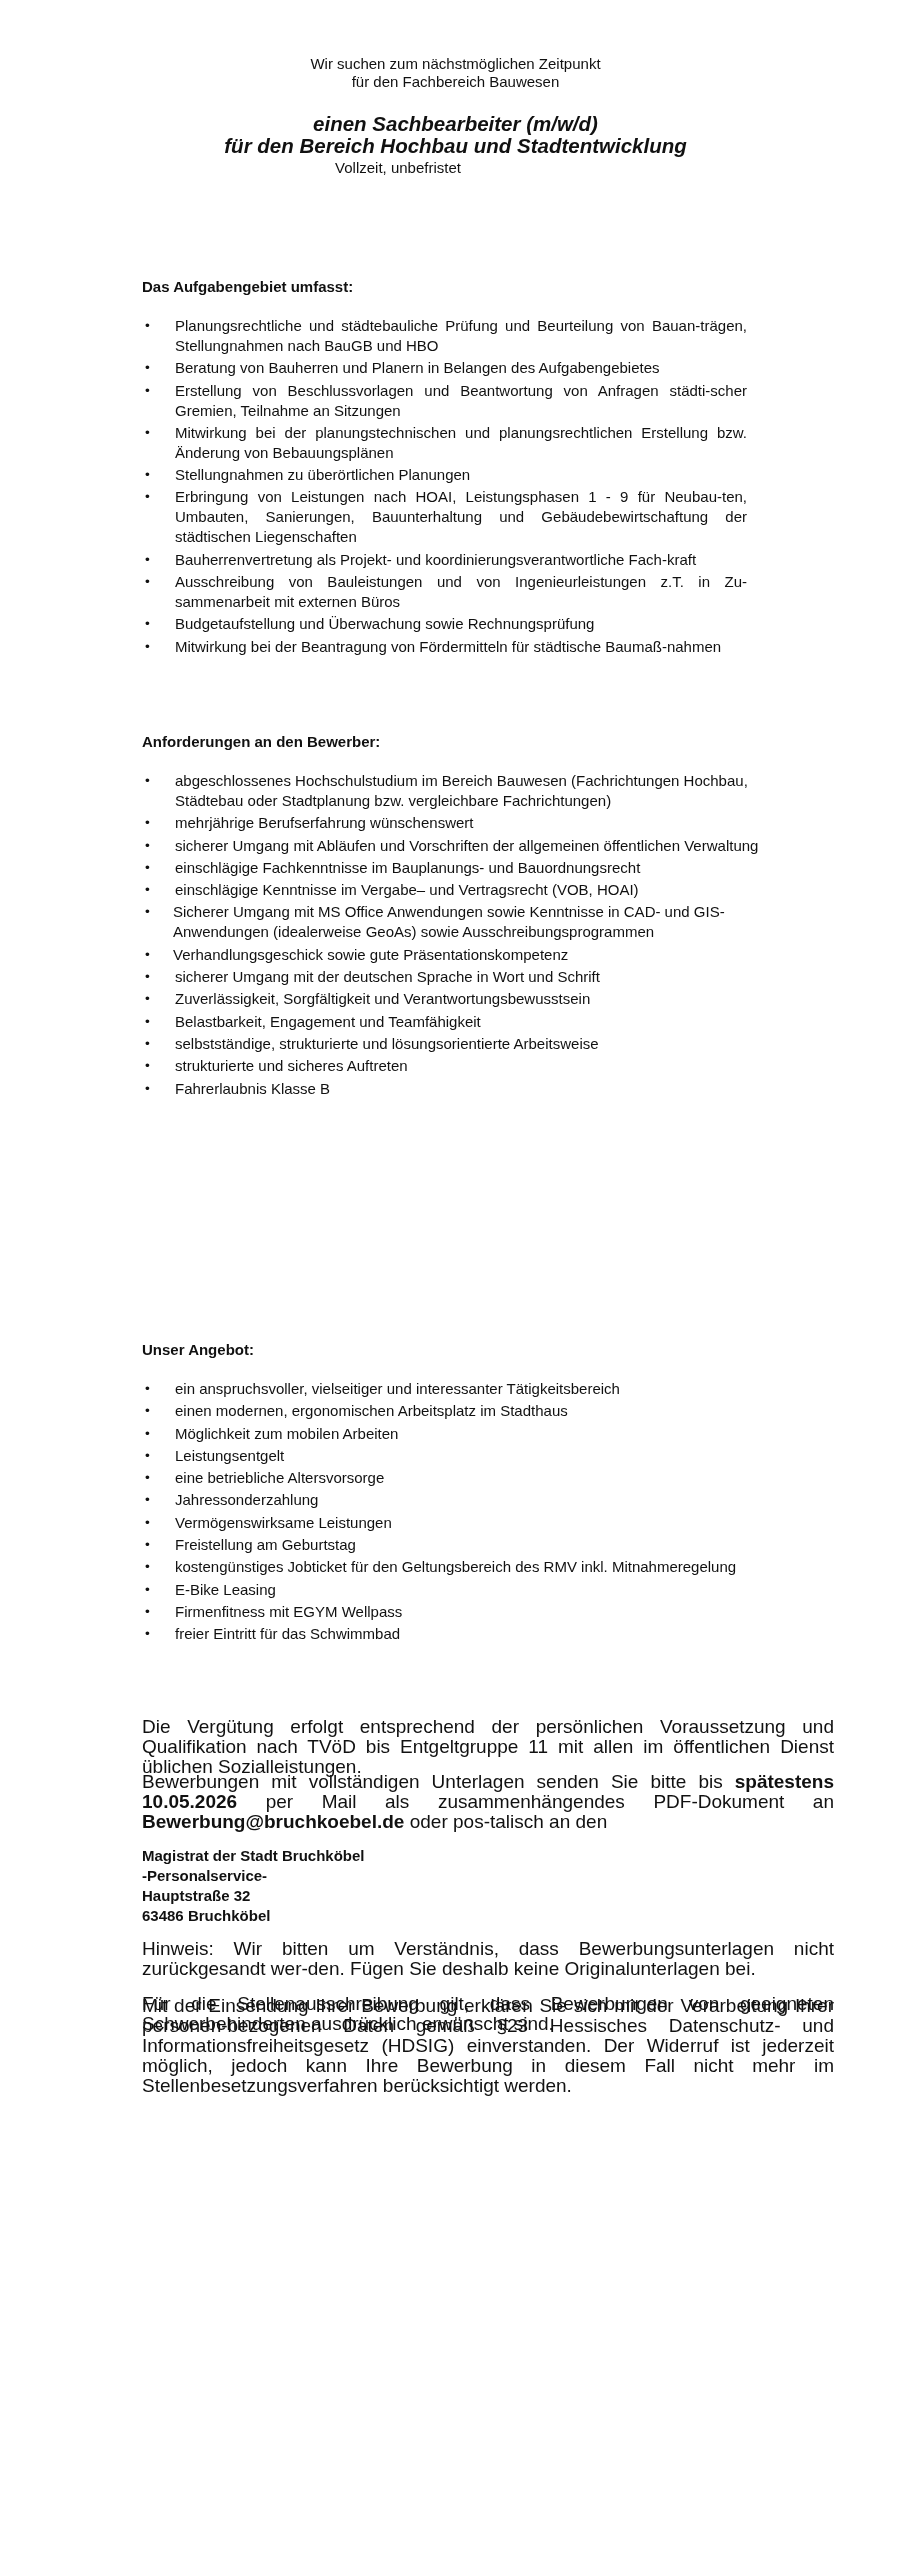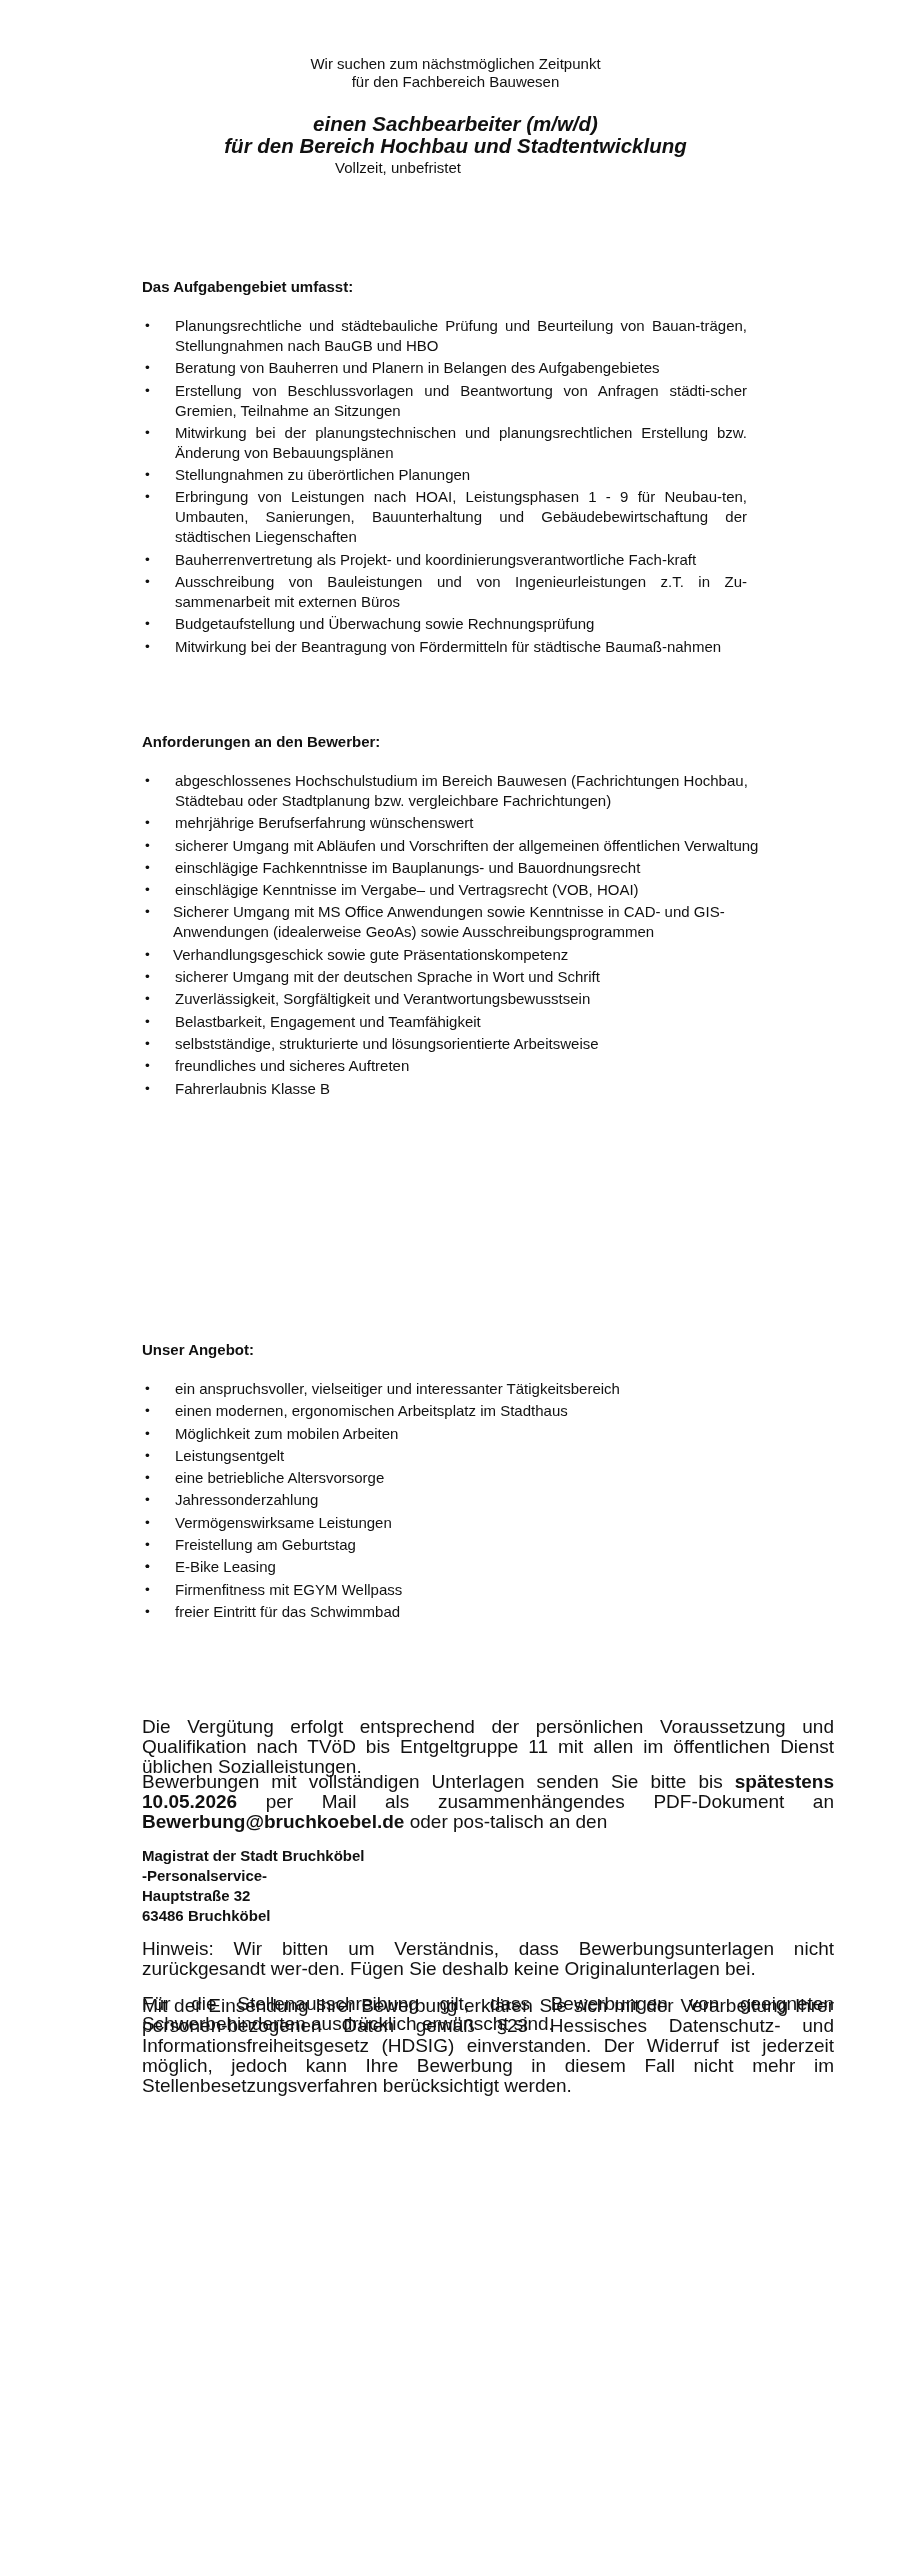--- a/index.html
+++ b/index.html
@@ -80,35 +80,35 @@
   <li><span class="bullet">•</span><span class="txt">mehrjährige Berufserfahrung wünschenswert</span></li>
   <li><span class="bullet">•</span><span class="txt">sicherer Umgang mit Abläufen und Vorschriften der allgemeinen öffentlichen Verwaltung</span></li>
   <li><span class="bullet">•</span><span class="txt">einschlägige Fachkenntnisse im Bauplanungs- und Bauordnungsrecht</span></li>
   <li><span class="bullet">•</span><span class="txt">einschlägige Kenntnisse im Vergabe– und Vertragsrecht (VOB, HOAI)</span></li>
   <li class="shift"><span class="bullet">•</span><span class="txt">Sicherer Umgang mit MS Office Anwendungen sowie Kenntnisse in CAD- und GIS-Anwendungen (idealerweise GeoAs) sowie Ausschreibungsprogrammen</span></li>
   <li class="shift"><span class="bullet">•</span><span class="txt">Verhandlungsgeschick sowie gute Präsentationskompetenz</span></li>
   <li><span class="bullet">•</span><span class="txt">sicherer Umgang mit der deutschen Sprache in Wort und Schrift</span></li>
   <li><span class="bullet">•</span><span class="txt">Zuverlässigkeit, Sorgfältigkeit und Verantwortungsbewusstsein</span></li>
   <li><span class="bullet">•</span><span class="txt">Belastbarkeit, Engagement und Teamfähigkeit</span></li>
   <li><span class="bullet">•</span><span class="txt">selbstständige, strukturierte und lösungsorientierte Arbeitsweise</span></li>
-  <li><span class="bullet">•</span><span class="txt">freundliches und sicheres Auftreten</span></li>
+  <li><span class="bullet">•</span><span class="txt">strukturierte und sicheres Auftreten</span></li>
   <li><span class="bullet">•</span><span class="txt">Fahrerlaubnis Klasse B</span></li>
 </ul>
 
 <div class="heading" style="top:1341px;">Unser Angebot:</div>
 <ul class="list" id="list-offer">
   <li><span class="bullet">•</span><span class="txt">ein anspruchsvoller, vielseitiger und interessanter Tätigkeitsbereich</span></li>
   <li><span class="bullet">•</span><span class="txt">einen modernen, ergonomischen Arbeitsplatz im Stadthaus</span></li>
   <li><span class="bullet">•</span><span class="txt">Möglichkeit zum mobilen Arbeiten</span></li>
   <li><span class="bullet">•</span><span class="txt">Leistungsentgelt</span></li>
   <li><span class="bullet">•</span><span class="txt">eine betriebliche Altersvorsorge</span></li>
   <li><span class="bullet">•</span><span class="txt">Jahressonderzahlung</span></li>
   <li><span class="bullet">•</span><span class="txt">Vermögenswirksame Leistungen</span></li>
   <li><span class="bullet">•</span><span class="txt">Freistellung am Geburtstag</span></li>
-  <li><span class="bullet">•</span></li>
+  <li><span class="bullet">•</span><span class="txt">kostengünstiges Jobticket für den Geltungsbereich des RMV inkl. Mitnahmeregelung</span></li>
   <li><span class="bullet">•</span><span class="txt">E-Bike Leasing</span></li>
   <li><span class="bullet">•</span><span class="txt">Firmenfitness mit EGYM Wellpass</span></li>
   <li><span class="bullet">•</span><span class="txt">freier Eintritt für das Schwimmbad</span></li>
 </ul>
 
 <div class="para" style="top:1717px;">Die Vergütung erfolgt entsprechend der persönlichen Voraussetzung und Qualifikation nach TVöD bis Entgeltgruppe 11 mit allen im öffentlichen Dienst üblichen Sozialleistungen.</div>
 
 <div class="para" style="top:1772px;"><span>Bewerbungen mit vollständigen Unterlagen senden Sie bitte bis </span><b>spätestens 10.05.2026</b><span> per Mail als zusammenhängendes PDF-Dokument an </span><b>Bewerbung@bruchkoebel.de</b><span> oder pos-talisch an den</span></div>
 
 <div class="addr" style="top:1846px;">

